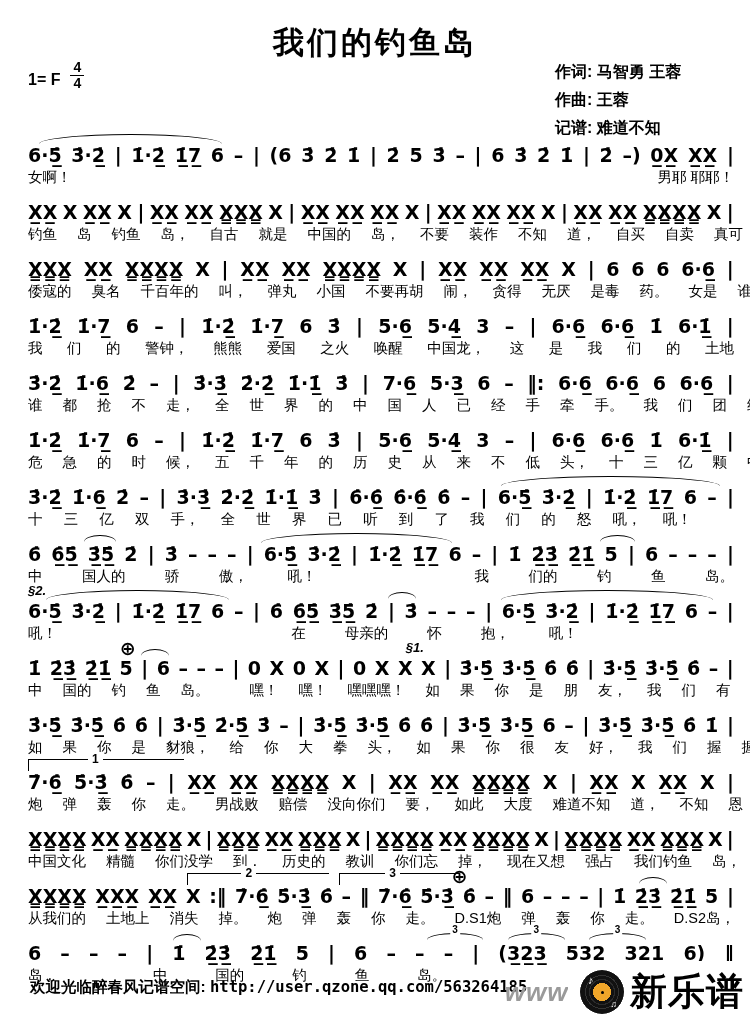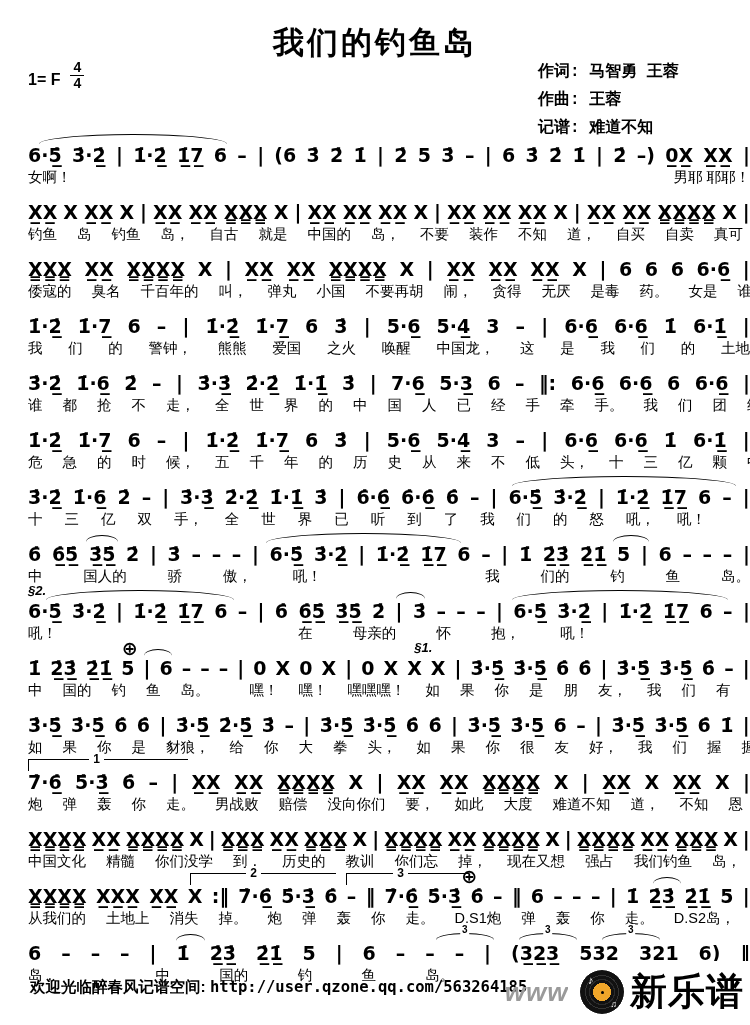--- a/index.html
+++ b/index.html
@@ -7,23 +7,23 @@
         font-family:"Liberation Sans","DejaVu Sans",sans-serif;color:#000;}
   
   .header{position:relative;height:128px;}
   .title{margin:0;position:absolute;top:22px;left:0;right:0;text-align:center;
          font-size:31px;font-weight:bold;letter-spacing:3px;}
   .keysig{position:absolute;left:28px;top:60px;font-size:16px;font-weight:bold;display:flex;align-items:flex-end;}
   .meter{display:inline-block;margin-left:10px;text-align:center;font-size:14px;line-height:12px;font-weight:bold;}
   .meter .top{display:block;border-bottom:1.5px solid #000;padding:1px 3px 2px;}
   .meter .bot{display:block;padding-top:1px;}
   .singer{position:absolute;top:62px;left:0;right:0;text-align:center;font-size:17px;font-weight:bold;letter-spacing:1px;}
-  .credits{position:absolute;left:538px;top:58px;font-size:16px;font-weight:bold;line-height:28px;white-space:nowrap;font-family:Liberation Mono, monospace;}
+  .credits{position:absolute;left:555px;top:58px;font-size:16px;font-weight:bold;line-height:28px;white-space:nowrap;}
   
-  #systems{padding:2px 0 0 28px;}
+  #systems{padding:2px 16px 0 28px;}
   .system{position:relative;height:57px;}
   .ann{position:relative;height:13px;}
   .ann>*{position:absolute;}
   .slur{top:4px;height:9px;border-top:1.6px solid #000;border-radius:50% 50% 0 0/100% 100% 0 0;}
   .tie{top:6px;height:6px;border-top:1.5px solid #000;border-radius:50% 50% 0 0/100% 100% 0 0;}
   .triplet{top:5px;height:6px;border-top:1.5px solid #000;border-radius:50% 50% 0 0/100% 100% 0 0;}
   .tnum{position:absolute;top:-10px;left:50%;transform:translateX(-50%);font-size:10px;font-weight:bold;background:#fff;padding:0 2px;}
   .volta{top:2px;height:11px;border-top:1.6px solid #000;border-left:1.6px solid #000;}
   .vnum{position:absolute;top:-8px;left:38%;font-size:12px;font-weight:bold;background:#fff;padding:0 4px;}
   .coda{top:-4px;font-size:19px;font-weight:bold;line-height:1;}

